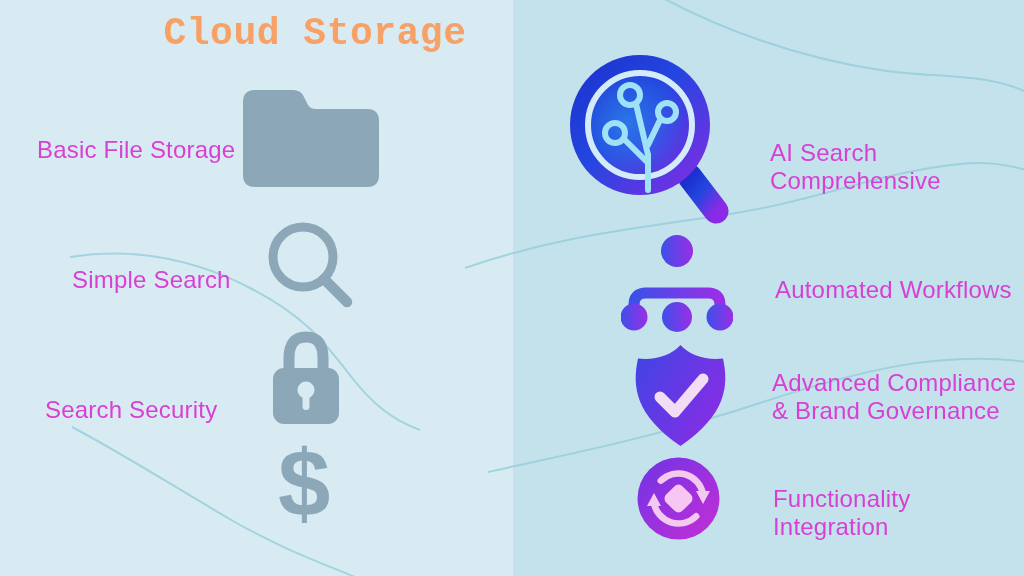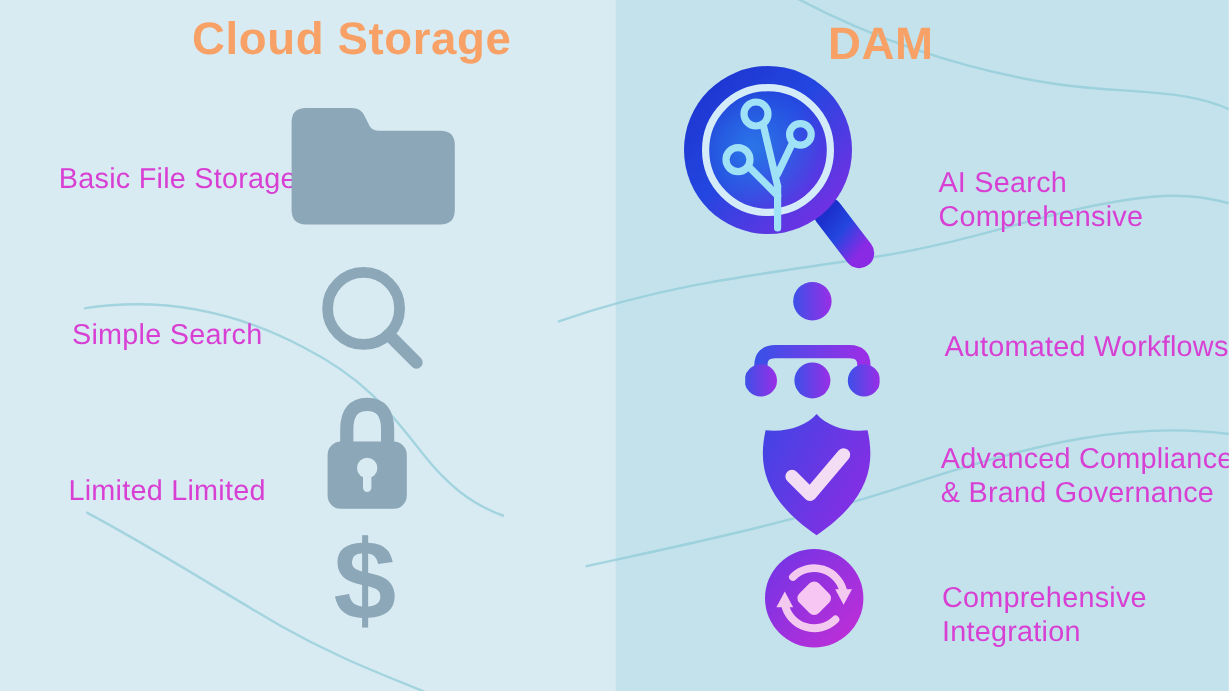--- a/index.html
+++ b/index.html
@@ -5,31 +5,31 @@
   html,body{margin:0;padding:0;background:#eee;}
   .canvas{
     position:relative;width:1024px;height:576px;overflow:hidden;
     font-family:"Liberation Sans", sans-serif;
   }
   .panel{position:absolute;top:0;height:576px;z-index:0;}
   .panel-left{left:0;width:513px;background:#d9ebf2;}
   .panel-right{left:513px;width:511px;background:#c3e2ec;}
   .waves{position:absolute;left:0;top:0;z-index:1;pointer-events:none;}
   .title{
-    position:absolute;z-index:2;margin:0;text-align:left;
-    font-size:38px;font-weight:700;color:#f7a166;letter-spacing:.5px;
+    position:absolute;z-index:2;margin:0;text-align:center;
+    font-size:38px;font-weight:700;color:#f7a166;letter-spacing:.5px;font-family:Liberation Mono, monospace;
   }
   .title-left{left:160px;top:12px;width:310px;}
   .title-right{left:690px;top:16px;width:160px;}
   .label{
     position:absolute;z-index:2;color:#d840d4;font-size:24px;font-weight:500;
-    line-height:1.18;letter-spacing:.2px;margin-left:12px;
+    line-height:1.18;letter-spacing:.2px;
   }
   .l1{left:37px;top:136px;}
-  .l2{left:48px;top:266px;text-align:right;}
+  .l2{left:72px;top:266px;text-align:right;}
   .l3{left:45px;top:396px;}
   .l4{left:111px;top:490px;}
   .r1{left:770px;top:139px;}
   .r2{left:775px;top:276px;}
   .r3{left:772px;top:369px;width:252px;}
   .r4{left:773px;top:485px;width:220px;}
   .icon{position:absolute;z-index:2;}
   .folder{left:237px;top:84px;}
   .mag-left{left:263px;top:218px;}
   .lock{left:270px;top:328px;}
@@ -54,30 +54,29 @@
     <g fill="none" stroke="#90ccd8" stroke-width="2" opacity="0.75">
       <path d="M652,-8 C720,30 800,58 880,70 C940,79 992,72 1034,96"></path>
       <path d="M465,268 C560,235 640,228 730,214 C820,200 880,172 960,164 C992,161 1012,166 1034,172"></path>
       <path d="M488,472 C570,454 660,436 760,403 C860,370 945,349 1034,363"></path>
       <path d="M70,257 C135,247 195,259 252,289 C307,317 327,346 353,379 C372,403 392,420 420,430"></path>
       <path d="M72,427 C125,455 178,489 233,521 C284,550 322,563 362,580"></path>
     </g>
   </svg>
 
   <h1 class="title title-left">Cloud Storage</h1>
-  <h1 class="title title-right">DAM</h1>
 
   <div class="label l1">Basic File Storage</div>
   <div class="label l2">Simple Search</div>
-  <div class="label l3">Limited Limited</div>
+  <div class="label l3">Search Security</div>
 
   <div class="label r1">AI Search Comprehensive</div>
   <div class="label r3">Advanced Compliance &amp; Brand Governance</div>
   <div class="label r2">Automated Workflows</div>
-  <div class="label r4">Comprehensive Integration</div>
+  <div class="label r4">Functionality Integration</div>
 
   <svg class="icon folder" width="148" height="109" viewBox="0 0 148 109">
     <path fill="#8ba7b8" d="M6,18 Q6,6 18,6 H56 Q64,6 67,13 L71,21 Q73,25 79,25 H130 Q142,25 142,37 V91 Q142,103 130,103 H18 Q6,103 6,91 Z"></path>
   </svg>
 
   <svg class="icon mag-left" width="95" height="95" viewBox="0 0 95 95">
     <circle cx="40" cy="39" r="30" fill="none" stroke="#8ba7b8" stroke-width="9"></circle>
     <path d="M61,61 L84,84" stroke="#8ba7b8" stroke-width="10.5" stroke-linecap="round"></path>
   </svg>
 

